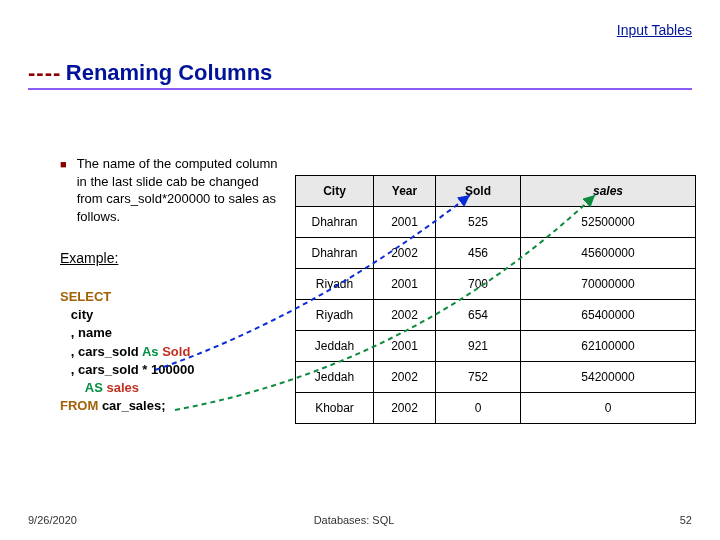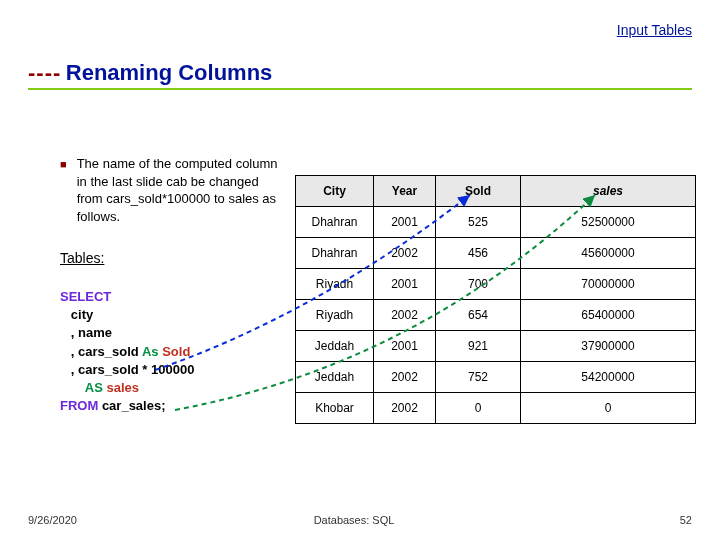--- a/index.html
+++ b/index.html
@@ -1,27 +1,27 @@
 <!DOCTYPE html>
 <html><head>
 <meta charset="utf-8">
 <style>
   * { box-sizing: border-box; margin: 0; padding: 0; }
   html, body { width: 720px; height: 540px; font-family: Verdana, Geneva, sans-serif; background: #fff; color: #000; }
   .slide { position: relative; width: 720px; height: 540px; padding: 12px; }
   .link-top { position: absolute; top: 22px; right: 28px; color: #00139a; text-decoration: underline; font-size: 14px; }
-  .title-area { position: absolute; top: 60px; left: 28px; right: 28px; border-bottom: 2px solid #84cc16; padding-bottom: 2px; }
+  .title-area { position: absolute; top: 60px; left: 28px; right: 28px; border-bottom: 2px solid #8b5cf6; padding-bottom: 2px; }
   .title-area .dashes { color: #8b0000; letter-spacing: 1px; font-size: 22px; font-weight: 600; }
   .title-area .title { color: #00139a; font-size: 22px; font-weight: 600; }
   .left-col { position: absolute; top: 155px; left: 60px; width: 218px; font-size: 13px; line-height: 1.35; }
   .bullet-row { display: flex; gap: 10px; }
   .bullet { color: #8b0000; font-size: 11px; line-height: 1.8; }
   .example-lbl { margin-top: 24px; text-decoration: underline; font-size: 14px; }
   .code { margin-top: 20px; font-family: Verdana, Geneva, sans-serif; font-size: 13px; line-height: 1.4; font-weight: 600; white-space: pre; }
-  .kw { color: #6d28d9; }
+  .kw { color: #a16207; }
   .as { color: #009040; }
   .alias { color: #c03020; }
 
   .tbl { position: absolute; top: 175px; left: 295px; width: 400px; border-collapse: collapse; table-layout: fixed; }
   .tbl th, .tbl td { border: 1px solid #000; padding: 8px 4px; font-size: 12px; text-align: center; vertical-align: middle; }
   .tbl th { background: #e8e8e8; font-weight: 700; }
   .tbl th.italic { font-style: italic; }
   .tbl col.c1 { width: 78px; }
   .tbl col.c2 { width: 62px; }
   .tbl col.c3 { width: 85px; }
@@ -41,23 +41,23 @@
   <a class="link-top">Input Tables</a>
 
   <div class="title-area">
     <span class="dashes">----</span>
     <span class="title">Renaming Columns</span>
   </div>
 
   <div class="left-col">
     <div class="bullet-row">
       <span class="bullet">■</span>
-      <span>The name of the computed column in the last slide cab be changed from cars_sold*100000 to sales  as follows.</span>
+      <span>The name of the computed column in the last slide cab be changed from cars_sold*200000 to sales  as follows.</span>
     </div>
-    <div class="example-lbl">Tables:</div>
+    <div class="example-lbl">Example:</div>
     <div class="code"><span class="kw">SELECT</span>
 <span>   city</span>
 <span>   , name</span>
 <span>   , cars_sold </span><span class="as">As</span> <span class="alias">Sold</span>
 <span>   , cars_sold * 100000</span>
 <span>       </span><span class="as">AS</span> <span class="alias">sales</span>
 <span class="kw">FROM</span><span> car_sales;</span></div>
   </div>
 
   <table class="tbl">
@@ -97,21 +97,21 @@
       <tr>
           <td>Riyadh</td>
           <td>2002</td>
           <td>654</td>
           <td>65400000</td>
         </tr>
       <tr>
           <td>Jeddah</td>
           <td>2001</td>
           <td>921</td>
-          <td>37900000</td>
+          <td>62100000</td>
         </tr>
       <tr>
           <td>Jeddah</td>
           <td>2002</td>
           <td>752</td>
           <td>54200000</td>
         </tr>
       <tr>
           <td>Khobar</td>
           <td>2002</td>

